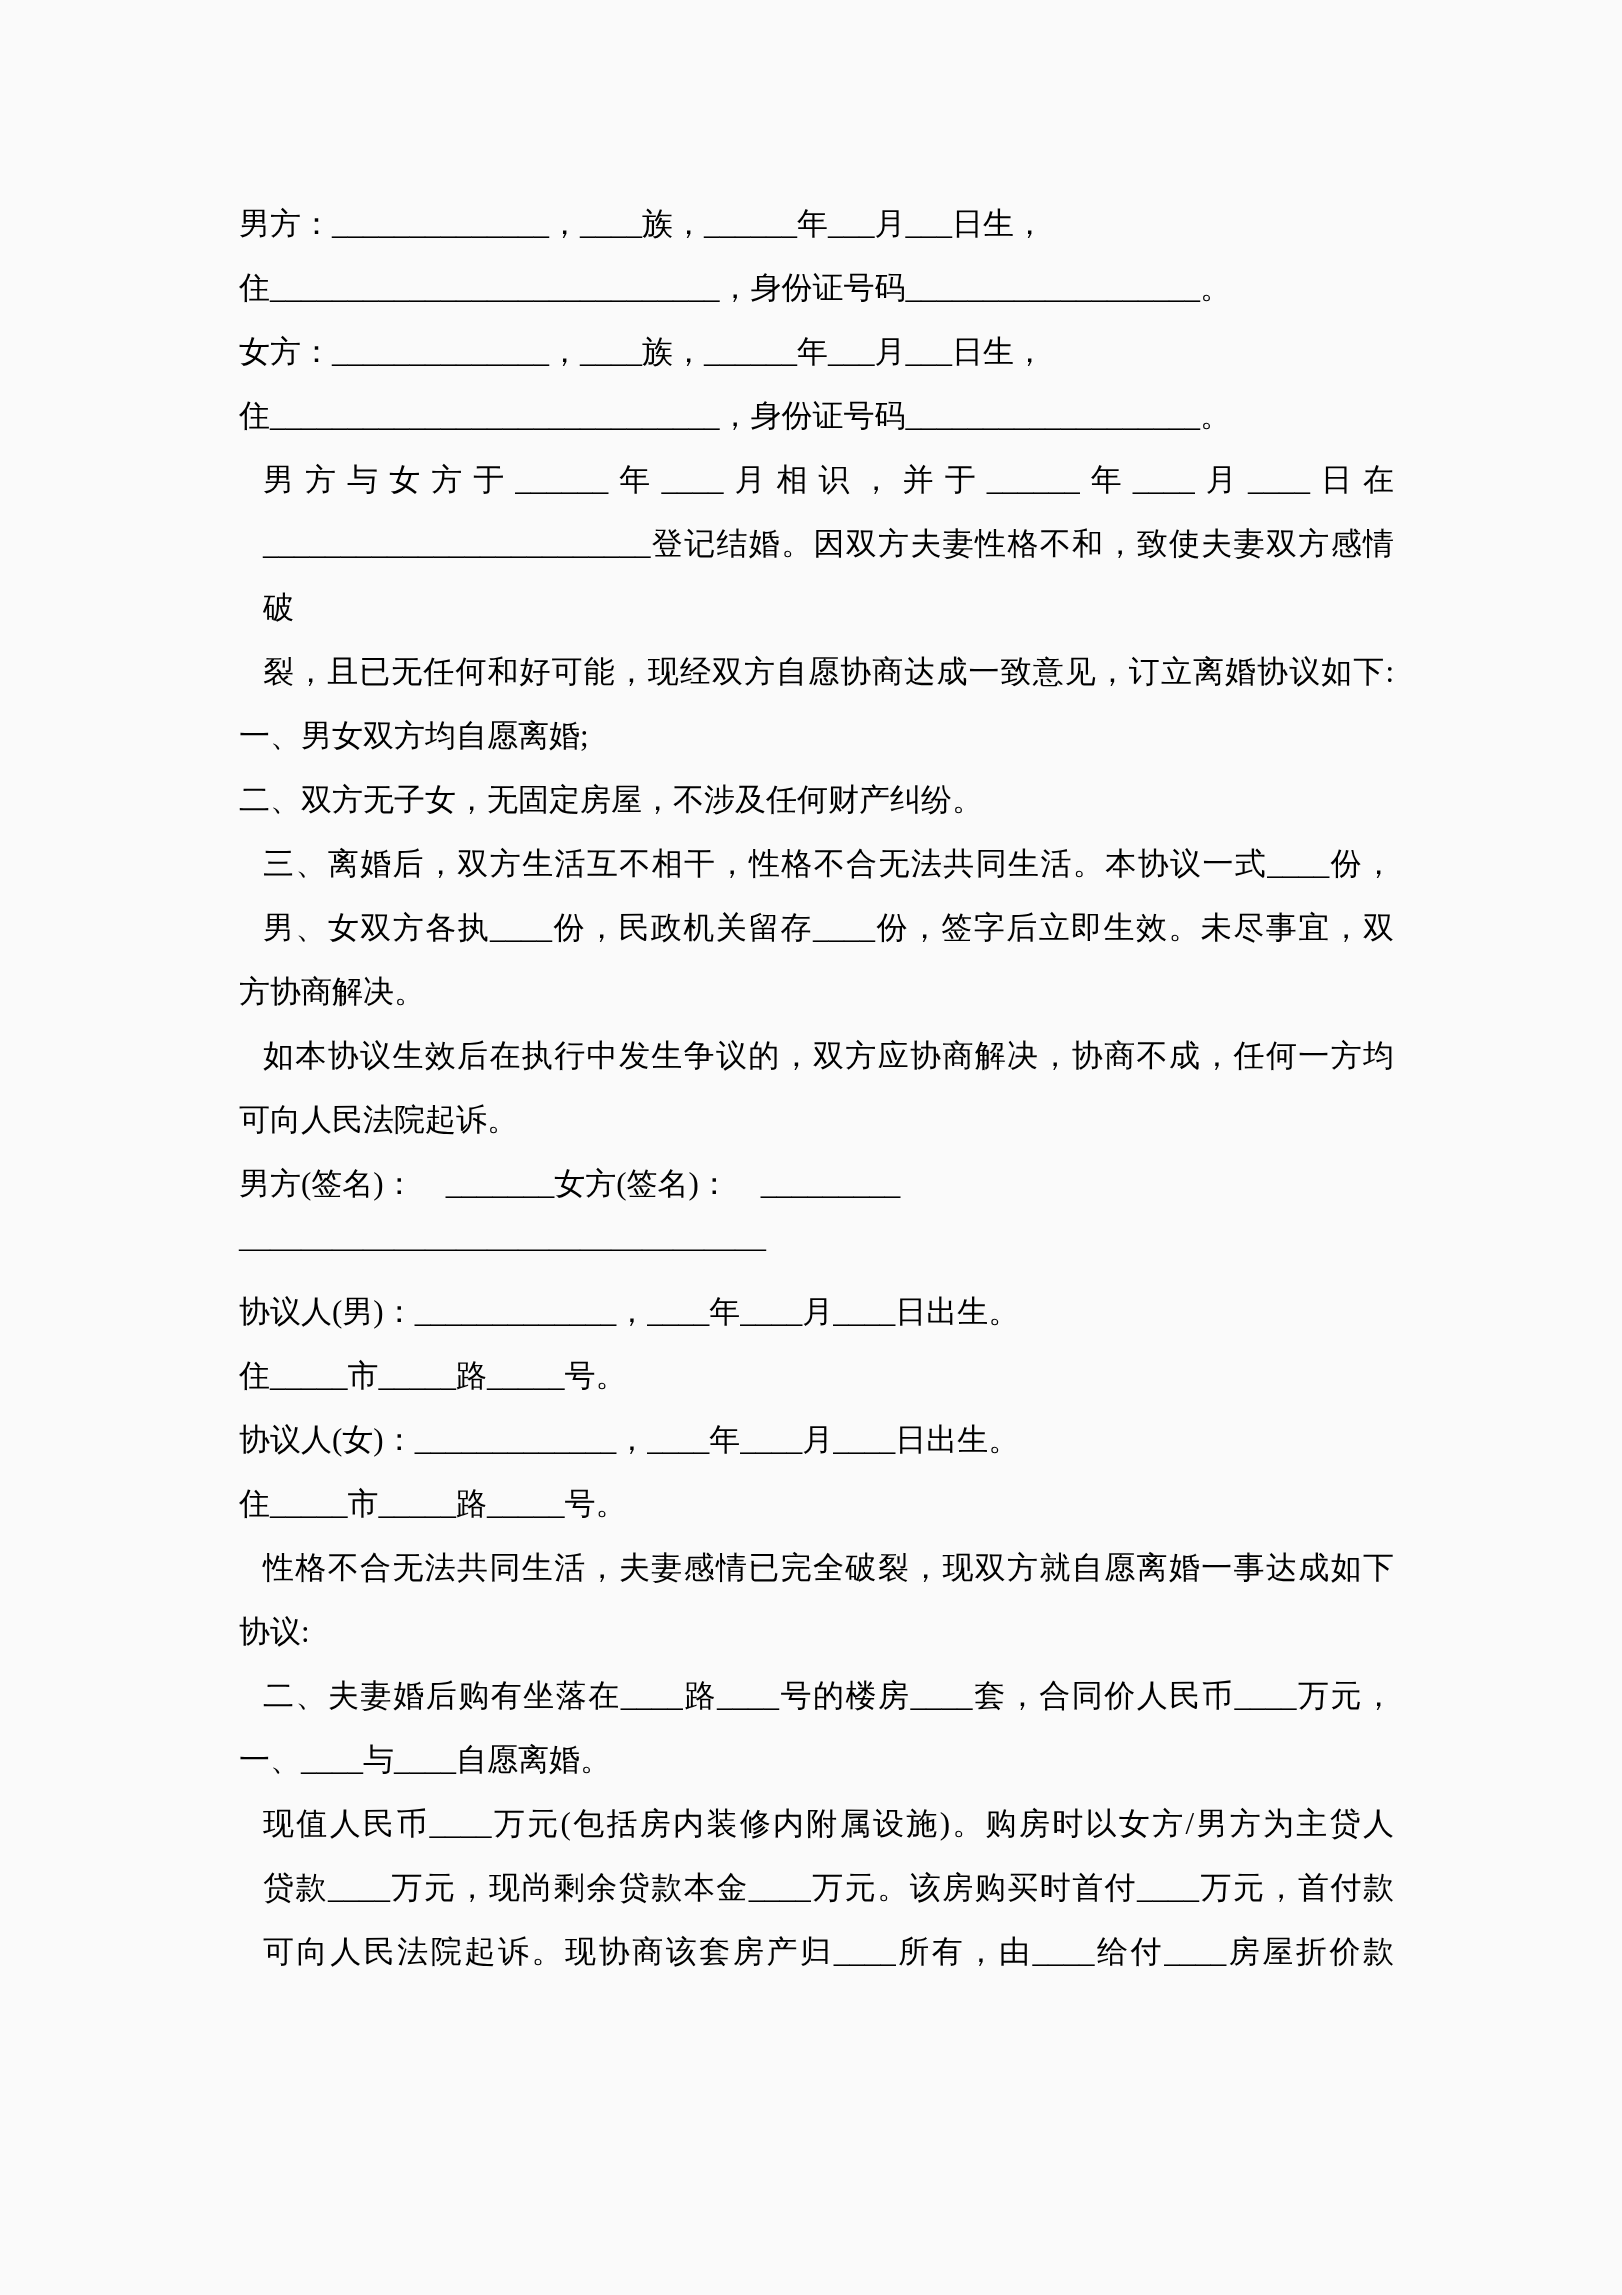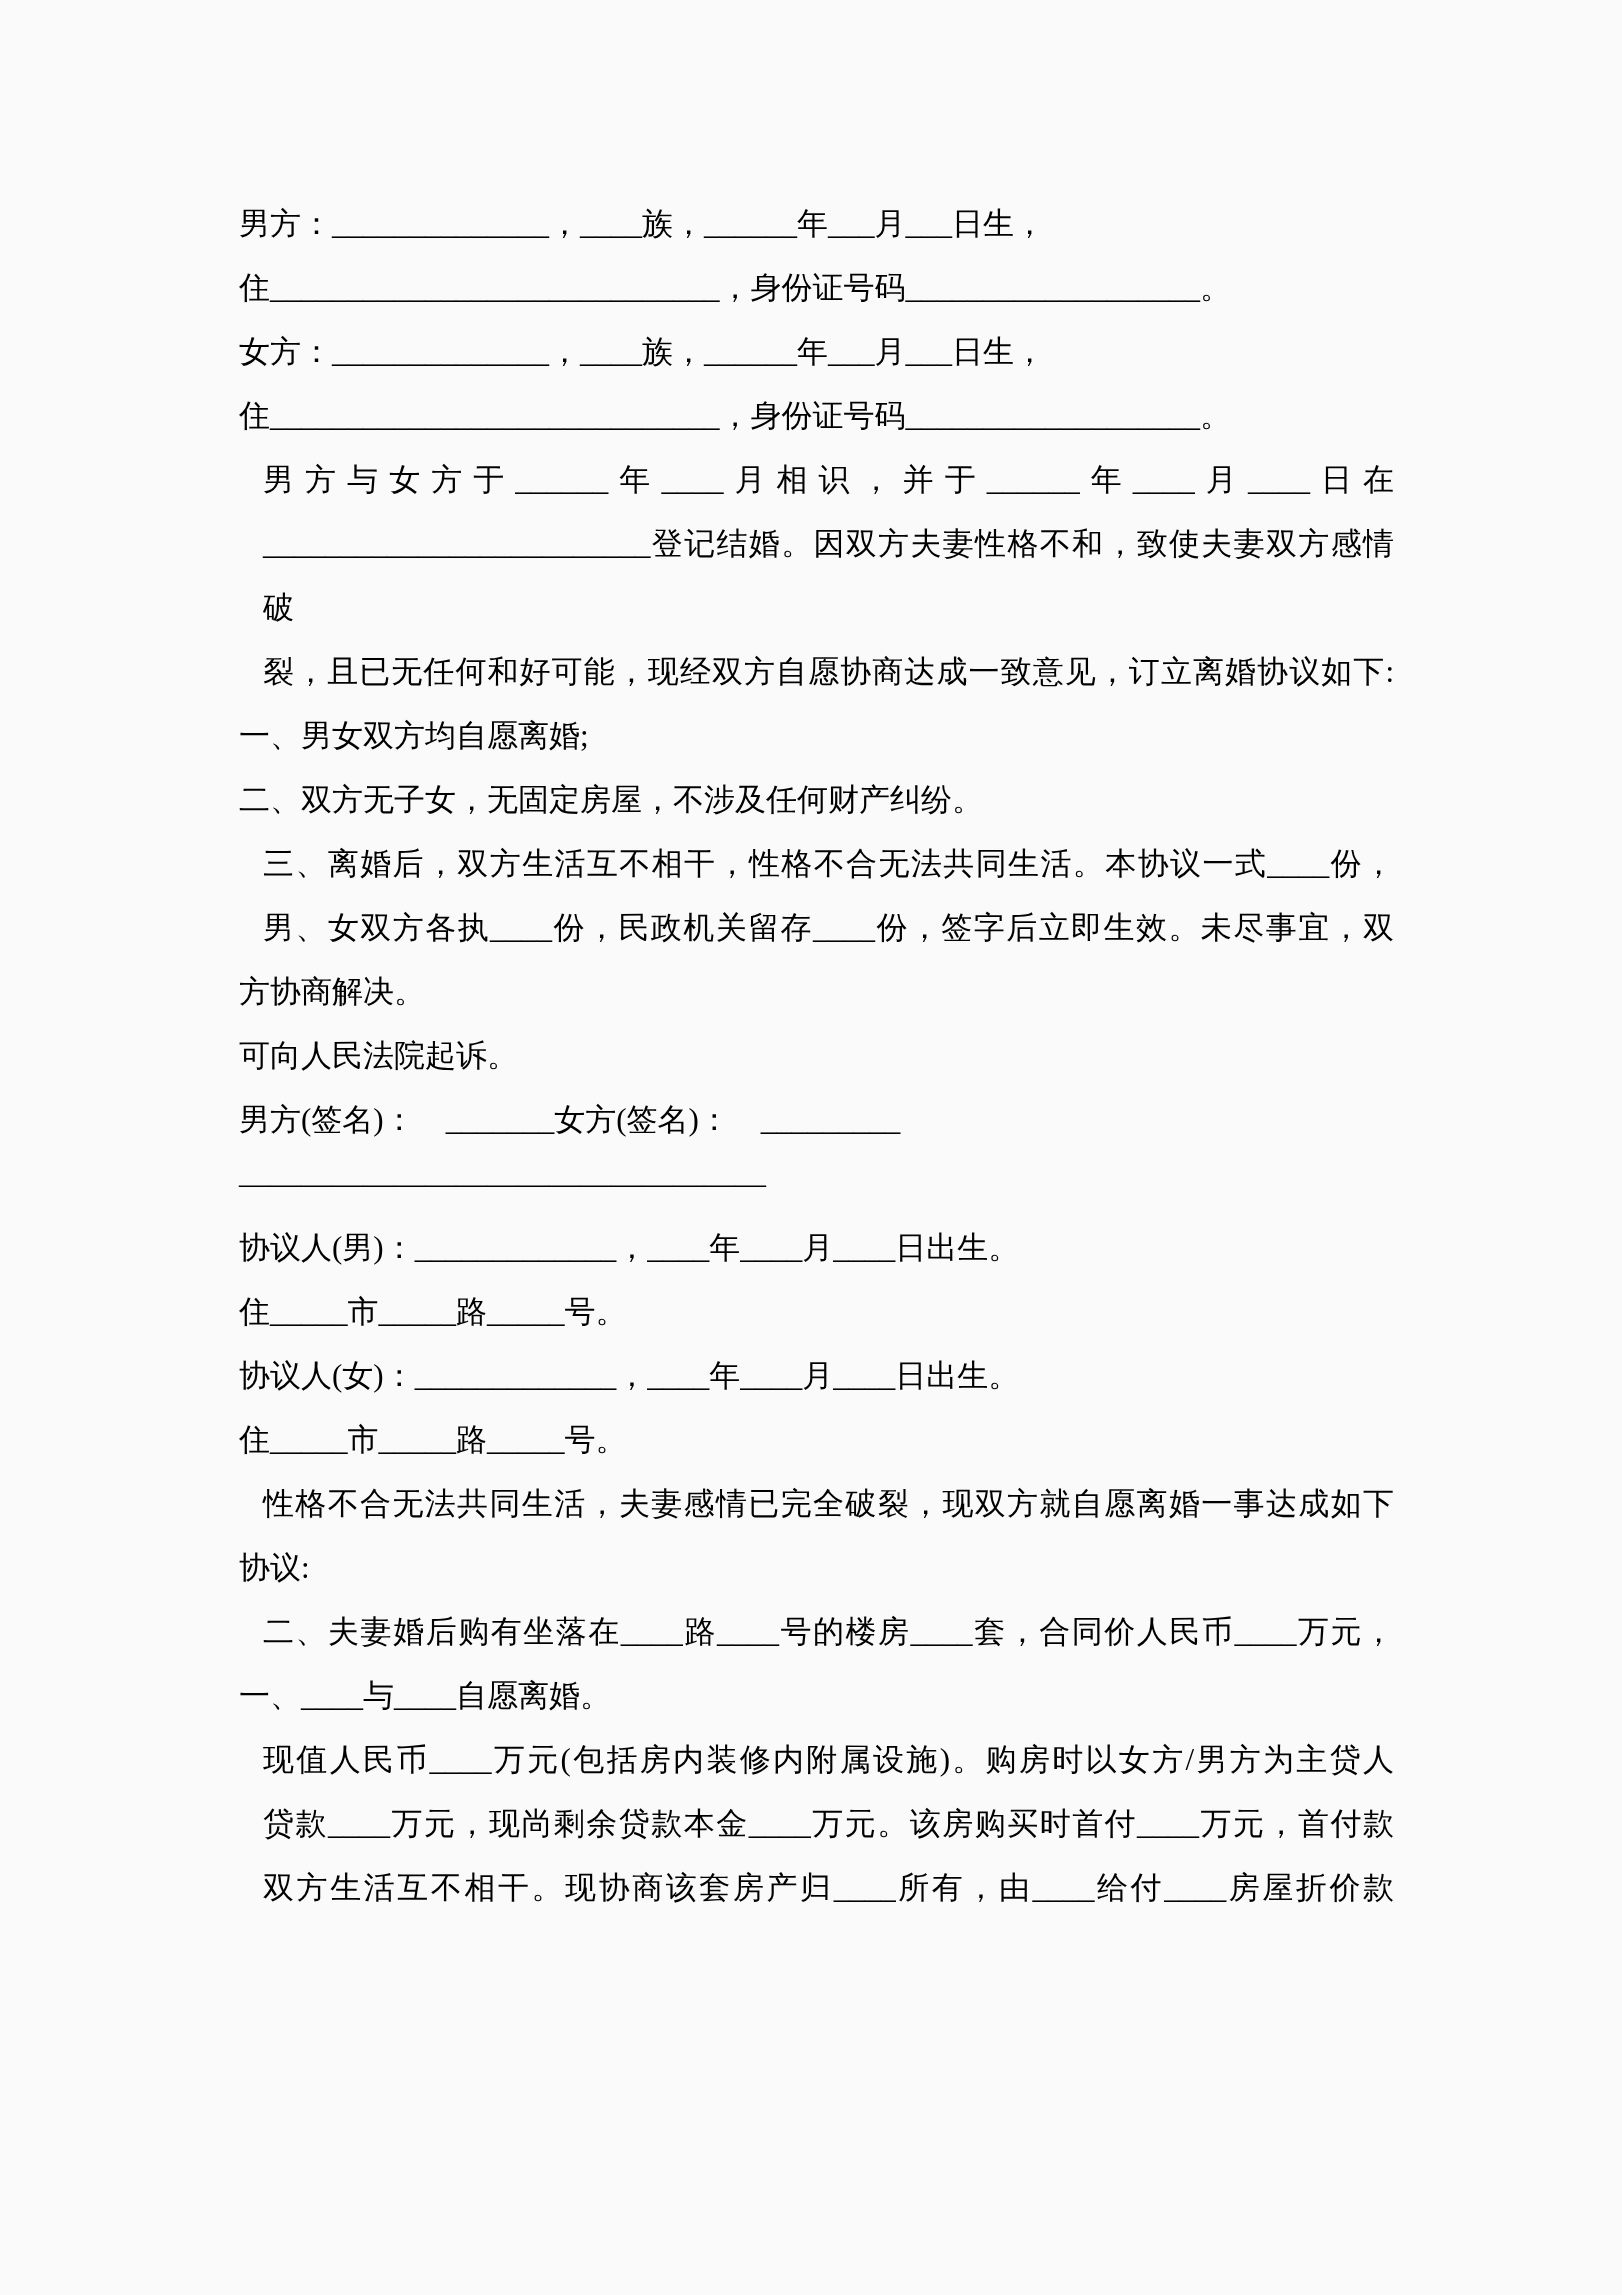--- a/index.html
+++ b/index.html
@@ -53,29 +53,30 @@
     <div class="line">女方：______________，____族，______年___月___日生，</div>
     <div class="line">住_____________________________，身份证号码___________________。</div>
     <div class="line j">男方与女方于______年____月相识，并于______年____月____日在</div>
     <div class="line j">_________________________登记结婚。因双方夫妻性格不和，致使夫妻双方感情破</div>
     <div class="line j">裂，且已无任何和好可能，现经双方自愿协商达成一致意见，订立离婚协议如下:</div>
     <div class="line">一、男女双方均自愿离婚;</div>
     <div class="line">二、双方无子女，无固定房屋，不涉及任何财产纠纷。</div>
     <div class="line j">三、离婚后，双方生活互不相干，性格不合无法共同生活。本协议一式____份，</div>
     <div class="line j">男、女双方各执____份，民政机关留存____份，签字后立即生效。未尽事宜，双</div>
     <div class="line">方协商解决。</div>
+    <div class="line j">如本协议生效后在执行中发生争议的，双方应协商解决，协商不成，任何一方均</div>
     <div class="line">可向人民法院起诉。</div>
     <div class="line">男方(签名)：　_______女方(签名)：　_________</div>
     <div class="line divider">—————————————————</div>
     <div class="line">协议人(男)：_____________，____年____月____日出生。</div>
     <div class="line">住_____市_____路_____号。</div>
     <div class="line">协议人(女)：_____________，____年____月____日出生。</div>
     <div class="line">住_____市_____路_____号。</div>
     <div class="line j">性格不合无法共同生活，夫妻感情已完全破裂，现双方就自愿离婚一事达成如下</div>
     <div class="line">协议:</div>
     <div class="line j">二、夫妻婚后购有坐落在____路____号的楼房____套，合同价人民币____万元，</div>
     <div class="line">一、____与____自愿离婚。</div>
     <div class="line j">现值人民币____万元(包括房内装修内附属设施)。购房时以女方/男方为主贷人</div>
     <div class="line j">贷款____万元，现尚剩余贷款本金____万元。该房购买时首付____万元，首付款</div>
-    <div class="line j">双方生活互不相干。现协商该套房产归____所有，由____给付____房屋折价款</div>
+    <div class="line j">可向人民法院起诉。现协商该套房产归____所有，由____给付____房屋折价款</div>
   </div>
 </div>
 
 
 </body></html>

